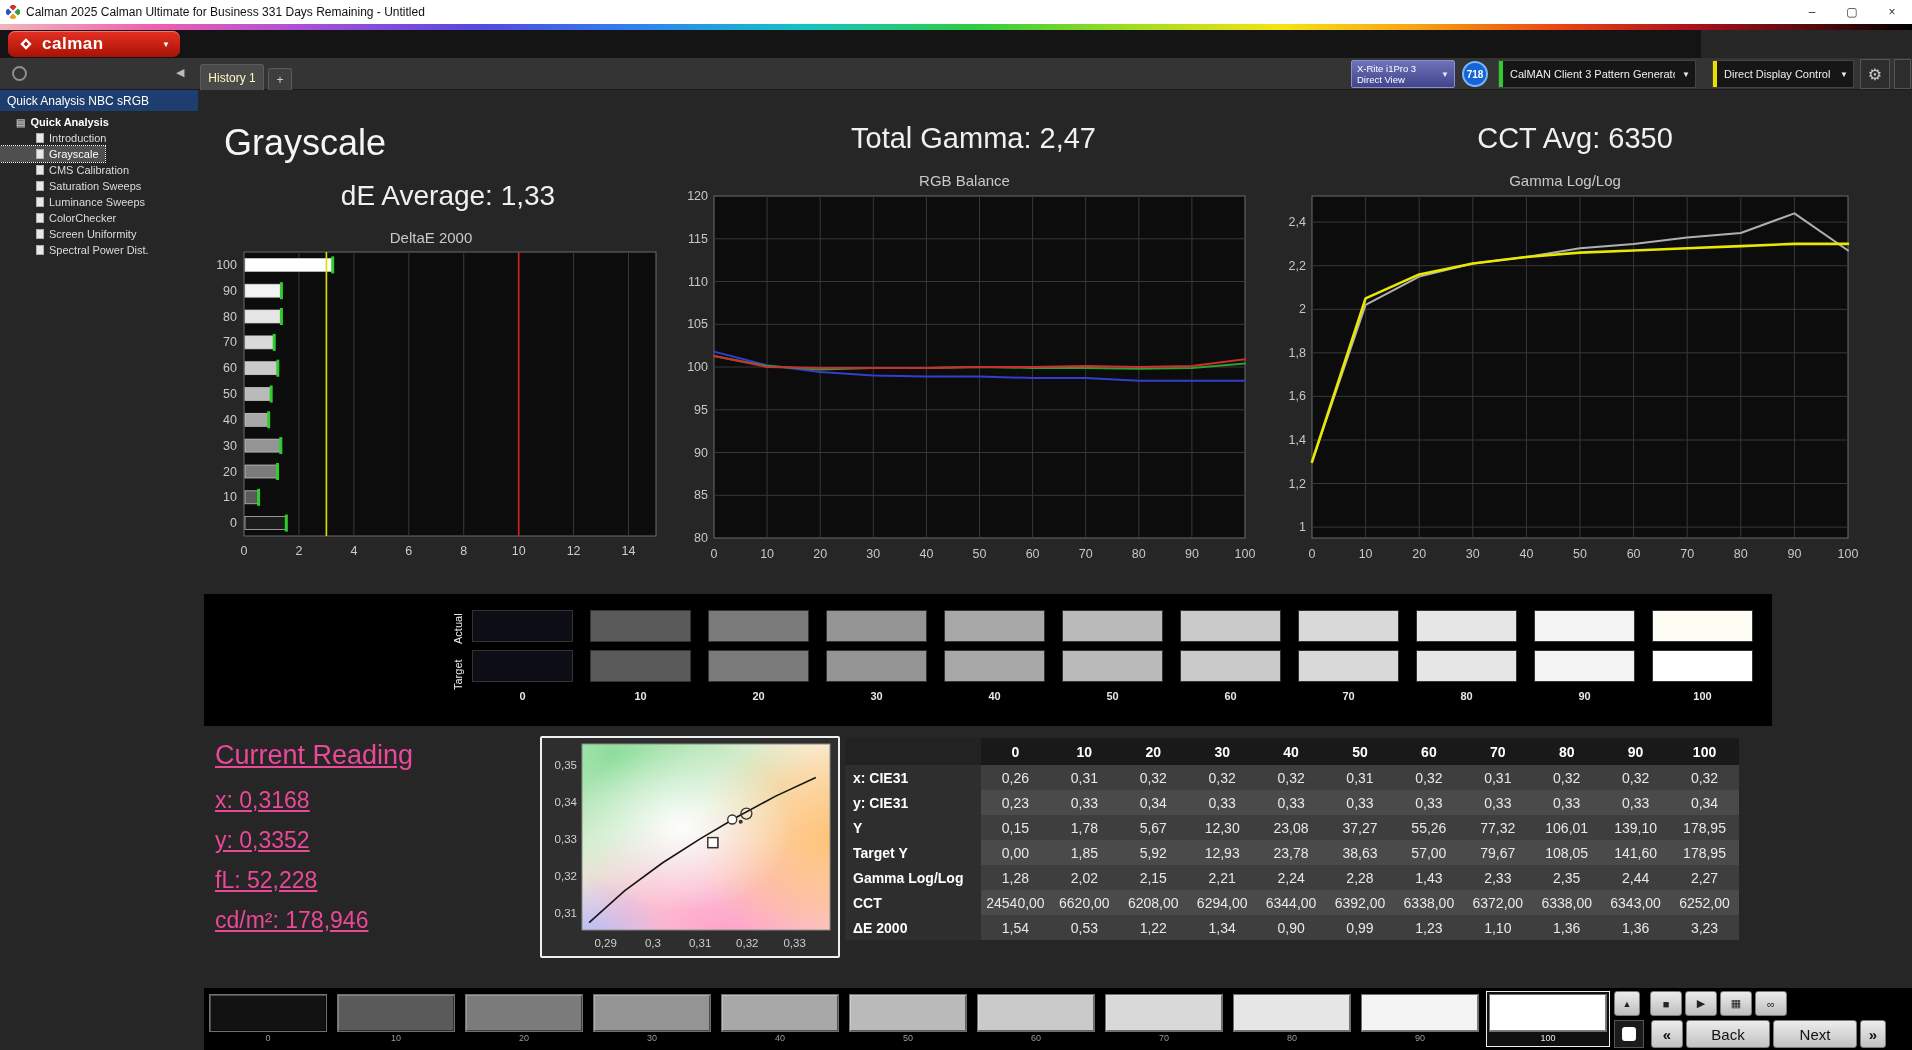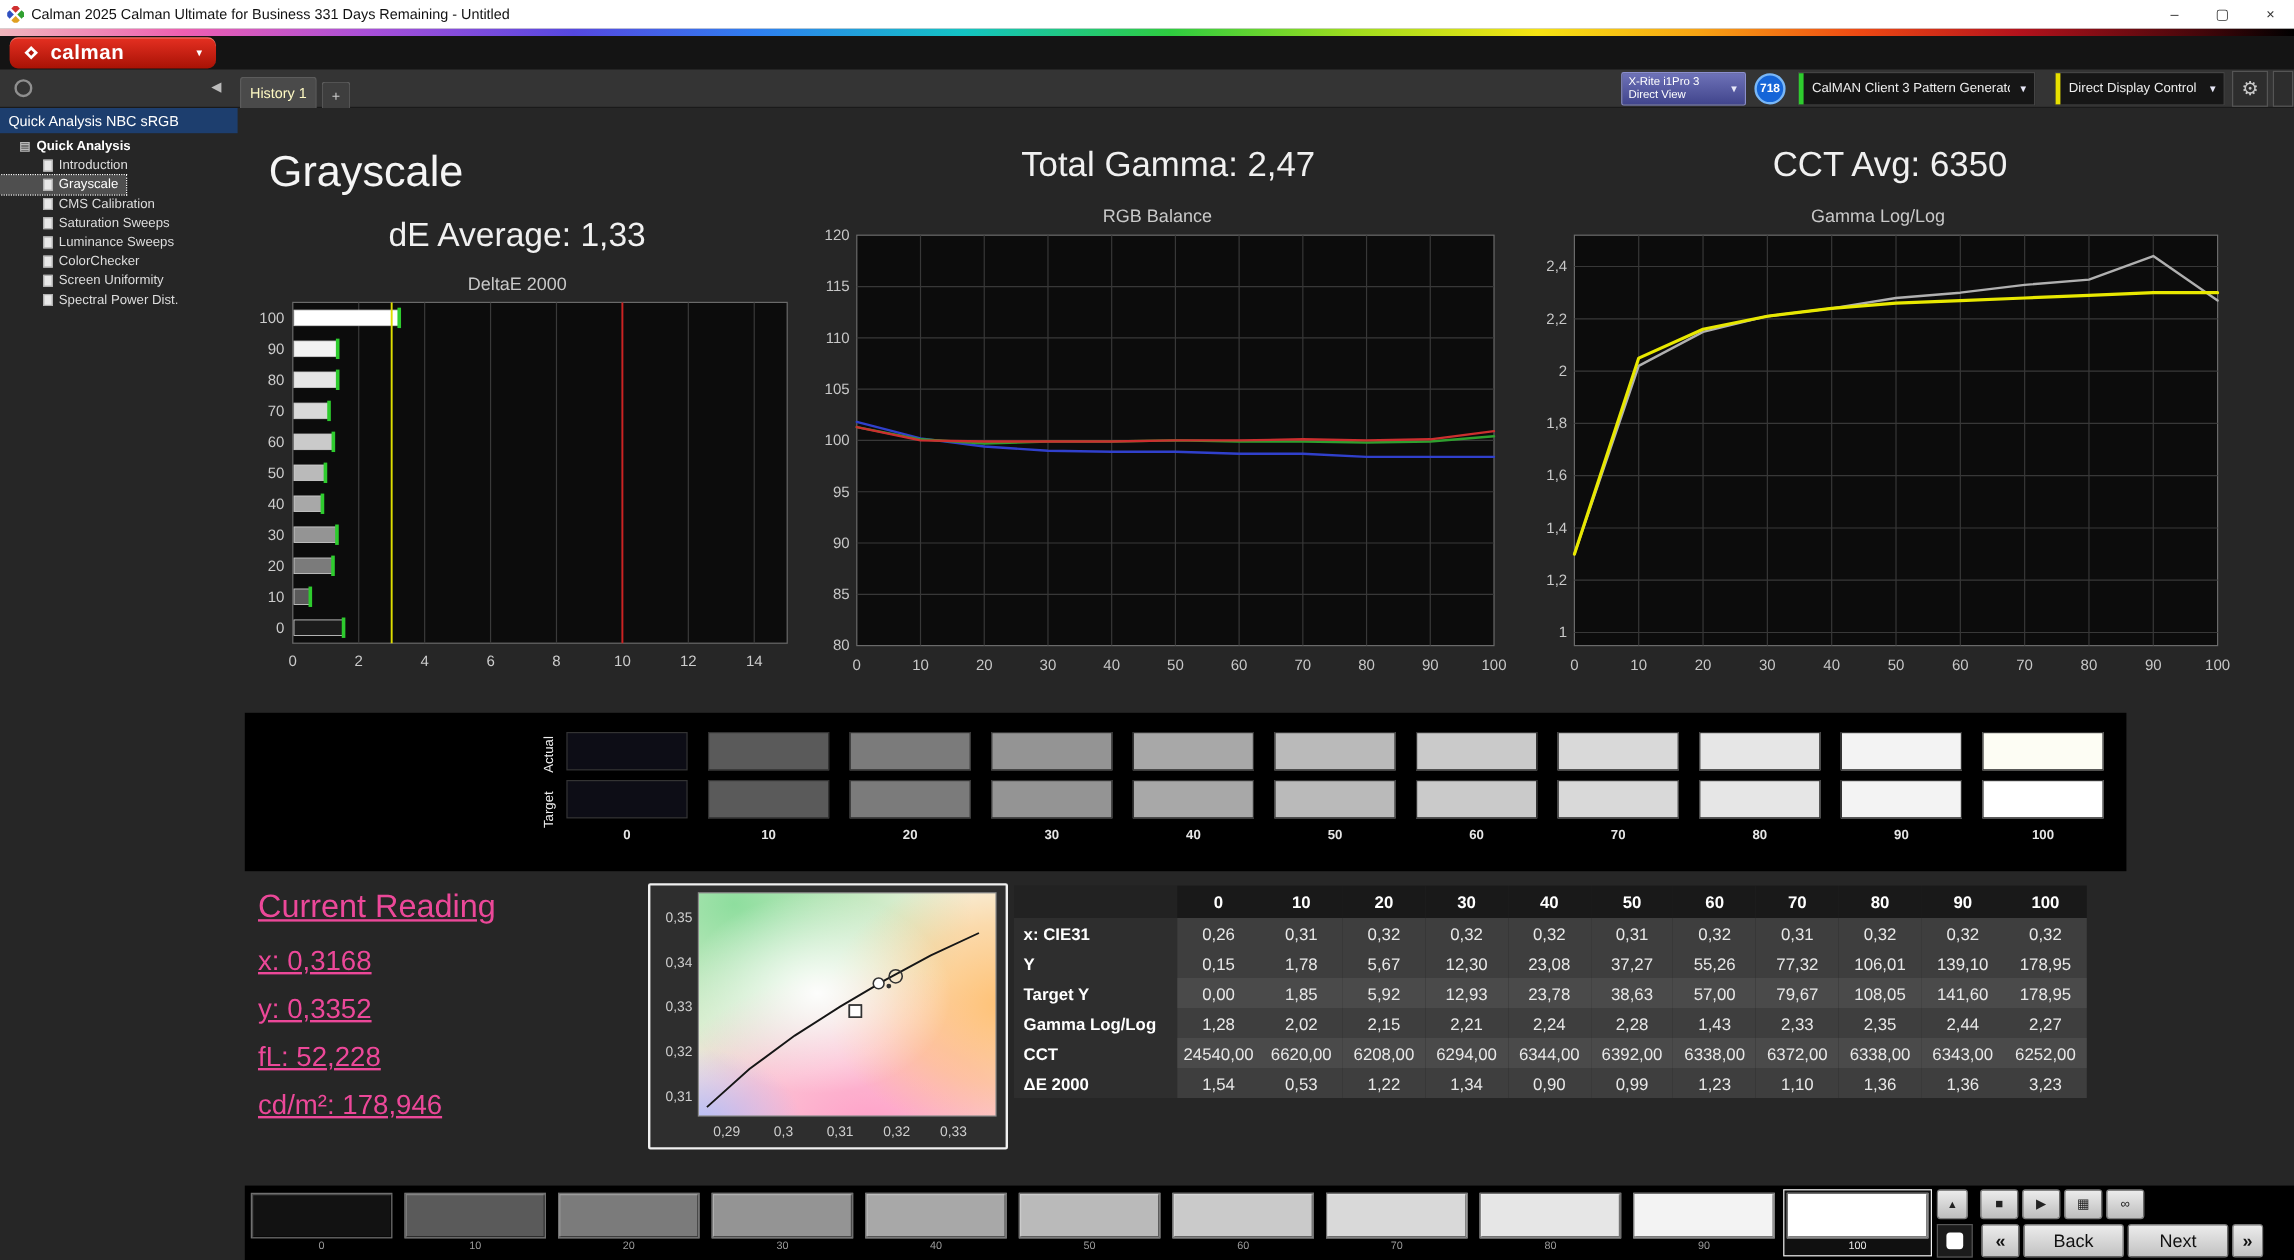--- a/index.html
+++ b/index.html
@@ -9,21 +9,21 @@
 
   
   .titlebar{position:absolute;left:0;top:0;width:1912px;height:24px;background:#ffffff;color:#111;
     font-size:12px;display:flex;align-items:center;gap:6px;padding-left:6px;}
   .win-controls{margin-left:auto;display:flex;height:100%;}
   .win-btn{width:40px;height:100%;display:flex;align-items:center;justify-content:center;color:#333;font-size:12px;cursor:default;}
   .rainbow{position:absolute;left:0;top:24px;width:1912px;height:6px;
     background:linear-gradient(90deg,#f0b6bc 0%,#ee5fb1 8%,#a94fd8 16%,#5548e0 25%,#2f7ff0 33%,#13c3c3 42%,#2ecc40 51%,#9fdc1e 59%,#f5e312 67%,#f7a313 74%,#ee4913 81%,#b3121c 88%,#43060a 96%,#000 100%);}
 
   
-  .logo-row{position:absolute;left:0;top:30px;width:1912px;height:28px;background:#141414;}
+  .logo-row{position:absolute;left:0;top:30px;width:1701px;height:28px;background:#141414;}
   .logo-btn{position:absolute;left:8px;top:1px;width:172px;height:26px;border-radius:7px;
     background:linear-gradient(#e63022,#a81205);display:flex;align-items:center;gap:8px;padding:0 10px;
     box-shadow:inset 0 1px 0 rgba(255,255,255,.35);}
   .logo-text{color:#fff;font-size:17px;font-weight:bold;letter-spacing:.5px;}
   .logo-caret{margin-left:auto;color:#fff;font-size:8px;}
 
   
   .topstrip{position:absolute;left:0;top:58px;width:1912px;height:32px;background:#343434;border-bottom:1px solid #1a1a1a;}
   .side-circle{position:absolute;left:12px;top:8px;width:15px;height:15px;border-radius:50%;border:2px solid #8f8f8f;}
   .side-collapse{position:absolute;left:176px;top:8px;color:#bbb;font-size:11px;}
@@ -54,21 +54,21 @@
     font-size:12px;display:flex;align-items:center;padding-left:7px;}
   .tree{position:absolute;left:0;top:114px;width:198px;color:#ddd;font-size:11px;}
   .tree-root{display:flex;align-items:center;gap:5px;padding:2px 0 2px 16px;font-weight:bold;color:#fff;}
   .root-ico{color:#b8b8b8;font-size:10px;}
   .tree-item{display:flex;align-items:center;gap:5px;padding:2px 6px 2px 36px;width:fit-content;}
   .tree-item.selected{background:#4f4f4f;outline:1px dotted #fff;color:#fff;}
   .page-ico{width:8px;height:10px;border:1px solid #b0b0b0;background:#e8e8e8;display:inline-block;flex:0 0 8px;}
 
   
   .h-grayscale{position:absolute;left:224px;top:122px;font-size:36px;color:#f5f5f5;}
-  .h-de{position:absolute;left:196px;top:180px;width:470px;text-align:center;font-size:28px;color:#f0f0f0;}
+  .h-de{position:absolute;left:213px;top:180px;width:470px;text-align:center;font-size:28px;color:#f0f0f0;}
   .h-gamma{position:absolute;left:690px;top:122px;width:567px;text-align:center;font-size:29px;color:#f0f0f0;}
   .h-cct{position:absolute;left:1290px;top:122px;width:570px;text-align:center;font-size:29px;color:#f0f0f0;}
   .ct1{position:absolute;left:196px;top:229px;width:470px;text-align:center;font-size:15px;color:#c9c9c9;}
   .ct2{position:absolute;left:672px;top:172px;width:585px;text-align:center;font-size:15px;color:#c9c9c9;}
   .ct3{position:absolute;left:1270px;top:172px;width:590px;text-align:center;font-size:15px;color:#c9c9c9;}
   .chart{position:absolute;}
   .c1{left:196px;top:248px;width:470px;height:316px;}
   .c2{left:672px;top:188px;width:585px;height:380px;}
   .c3{left:1270px;top:188px;width:590px;height:380px;}
 
@@ -503,20 +503,34 @@
           <td class="val">0,32</td>
           <td class="val">0,32</td>
           <td class="val">0,32</td>
           <td class="val">0,31</td>
           <td class="val">0,32</td>
           <td class="val">0,31</td>
           <td class="val">0,32</td>
           <td class="val">0,32</td>
           <td class="val">0,32</td>
         </tr>
+        <tr class="even">
+          <td class="lab">y: CIE31</td>
+          <td class="val">0,23</td>
+          <td class="val">0,33</td>
+          <td class="val">0,34</td>
+          <td class="val">0,33</td>
+          <td class="val">0,33</td>
+          <td class="val">0,33</td>
+          <td class="val">0,33</td>
+          <td class="val">0,33</td>
+          <td class="val">0,33</td>
+          <td class="val">0,33</td>
+          <td class="val">0,34</td>
+        </tr>
         <tr class="odd">
           <td class="lab">Y</td>
           <td class="val">0,15</td>
           <td class="val">1,78</td>
           <td class="val">5,67</td>
           <td class="val">12,30</td>
           <td class="val">23,08</td>
           <td class="val">37,27</td>
           <td class="val">55,26</td>
           <td class="val">77,32</td>

